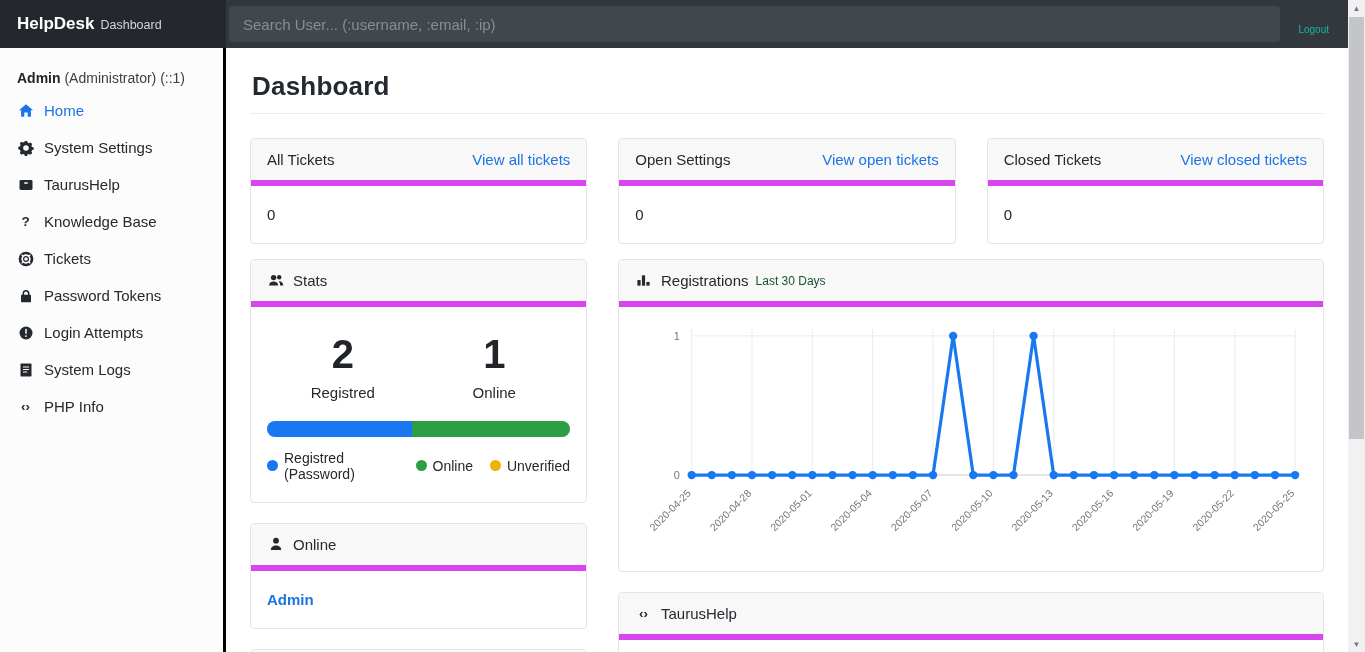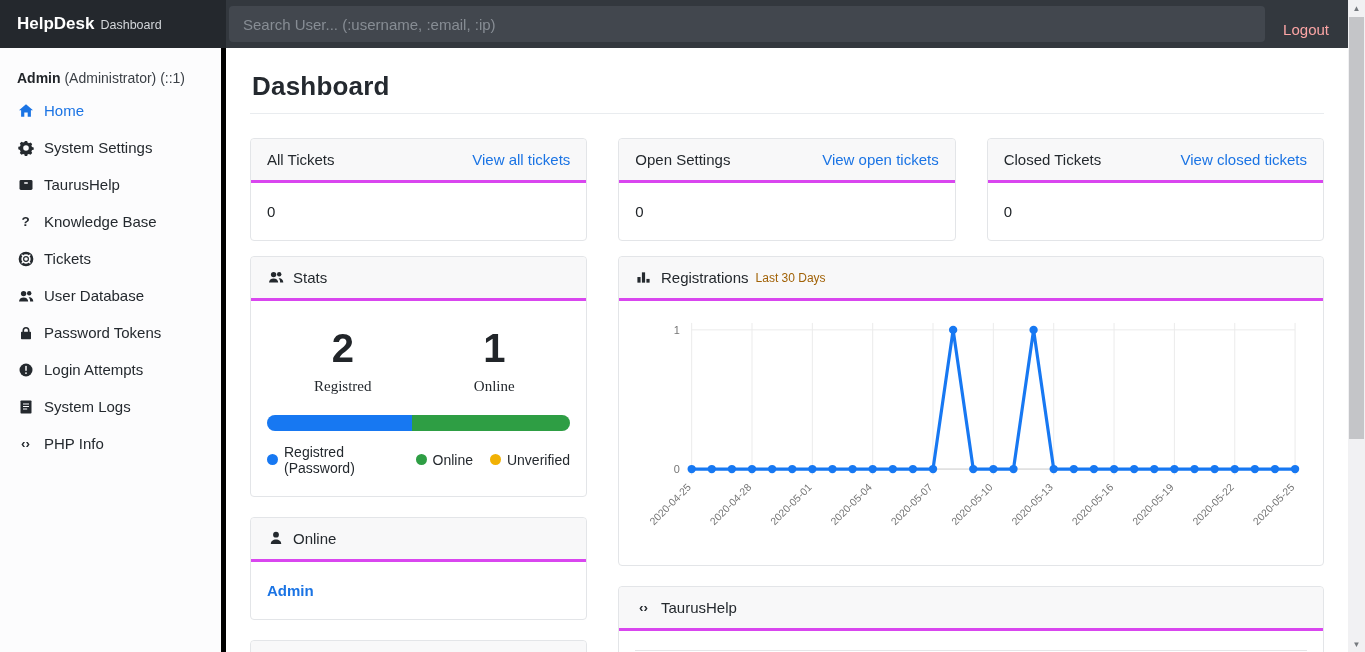--- a/index.html
+++ b/index.html
@@ -16,58 +16,58 @@
   
   .app { width:1348px; height:652px; }
   .navbar { height:48px; display:flex; align-items:stretch; background:#33383e; }
   .brand { width:226px; flex:none; background:#24282d; color:#fff; display:flex; align-items:baseline;
            gap:6px; padding-left:17px; }
   .brand-name { font-size:17px; font-weight:700; line-height:48px; }
   .brand-suffix { font-size:12.5px; color:#d3d6da; }
   .search { flex:1; margin:6px 12px 6px 3px; background:#42474e; border:none; border-radius:4px;
             color:#e8eaec; padding:0 14px; font-size:15px; outline:none; }
   .search::placeholder { color:#878d94; }
-  .logout { color:#fca5a5; font-size:15px; display:flex; align-items:center; padding:10px 19px 0 6px;
+  .logout { color:#14b8a6; font-size:10px; display:flex; align-items:center; padding:10px 19px 0 6px;
             text-decoration:none; }
 
   
   .layout { display:flex; height:604px; }
-  .sidebar { width:226px; flex:none; background:#fcfcfd; border-right:5px solid #000000; padding-top:22px; }
+  .sidebar { width:226px; flex:none; background:#fcfcfd; border-right:3px solid #000000; padding-top:22px; }
   .user-line { padding:0 17px; font-size:14px; color:#3a3f45; margin-bottom:6px; white-space:nowrap; }
   .user-line b { color:#212529; }
   .side-nav { list-style:none; }
   .side-item { display:flex; align-items:center; gap:10px; padding:10px 17px; font-size:15px;
                color:#24292e; text-decoration:none; cursor:pointer; }
   .side-item.active { color:#1b74e4;text-align:right; }
   .sicon { width:17px; height:16px; flex:none; display:inline-flex; align-items:center; justify-content:center; }
   .sicon svg { display:block; }
   .gicon { font-weight:700; font-size:13.5px; line-height:1; }
 
   .content { flex:1; background:#fff; padding:24px 24px 0; overflow:hidden; }
   .page-title { font-size:26px; font-weight:600; color:#24292f; letter-spacing:.2px; margin-left:2px; line-height:1.15; }
   .rule { border:none; border-top:1px solid #e9ecef; margin:11px 0 24px; }
 
   
   .card { background:#fff; border:1px solid #e3e5e8; border-radius:4px; }
-  .card-h { background:#f8f8f9; border-bottom:3px solid #d946ef; padding:12px 16px; font-size:15px;
+  .card-h { background:#f8f8f9; border-bottom:6px solid #d946ef; padding:12px 16px; font-size:15px;
             color:#24292e; display:flex; align-items:center; gap:9px; border-radius:4px 4px 0 0; }
   .card-h .spacer { flex:1; }
-  .card-h .sub { font-size:12px; color:#a16207; margin-left:-2px; position:relative; top:1px; }
+  .card-h .sub { font-size:12px; color:#14532d; margin-left:-2px; position:relative; top:1px; }
   a.h-link { color:#1b74e4; font-size:15px; text-decoration:none; }
   .card-b { padding:20px 16px; font-size:15px; color:#212529; }
 
   .row1 { display:grid; grid-template-columns:repeat(3,1fr); gap:31px; margin-bottom:15px; }
   .row2 { display:grid; grid-template-columns:337px 1fr; gap:31px; align-items:start; }
   .stack > .card + .card { margin-top:20px; }
 
   
   .stat-row { display:flex; text-align:center; padding-top:4px; }
   .stat { flex:1; }
   .stat-num { font-size:40px; font-weight:600; color:#212529; line-height:1.15; }
-  .stat-label { font-size:15px; color:#24292e; margin-top:7px;font-family:Liberation Serif, serif; }
+  .stat-label { font-size:15px; color:#24292e; margin-top:7px; }
   .progress { height:16px; border-radius:9px; overflow:hidden; display:flex; margin:20px 0 13px; background:#e9ecef; }
   .progress > div { height:100%; }
   .legend { display:flex; gap:17px; align-items:center; font-size:14px; color:#24292e; }
   .legend-item { display:flex; align-items:center; }
   .dot { width:11px; height:11px; border-radius:50%; display:inline-block; margin-right:6px; flex:none; }
 
   .online-user { font-size:15px; font-weight:700; color:#1b74e4; text-decoration:none; display:inline-block; }
 
   .chart-body { padding:10px 14px 6px; }
   .chart-body svg { display:block; width:100%; height:auto; }
@@ -145,33 +145,20 @@
           <li>
             <a class="side-item" href="#">
               <span class="sicon">
                 <svg width="16" height="16" viewBox="0 0 16 16" fill="none" stroke="currentColor">
                   <circle cx="8" cy="8" r="6" stroke-width="2.7"></circle>
                   <circle cx="8" cy="8" r="2.4" stroke-width="1.2"></circle>
                   <path stroke="#fcfcfd" stroke-width="1.3" d="M3.6 3.6l2 2M12.4 3.6l-2 2M3.6 12.4l2-2M12.4 12.4l-2-2"></path>
                 </svg>
               </span>
               <span>Tickets</span>
-            </a>
-          </li>
-          <li>
-            <a class="side-item" href="#">
-              <span class="sicon">
-                <svg width="16" height="16" viewBox="0 0 16 16" fill="currentColor">
-                  <circle cx="5.6" cy="5.6" r="2.7"></circle>
-                  <circle cx="11.2" cy="5.2" r="2.2"></circle>
-                  <path d="M1 13.6c0-2.7 2-4.2 4.6-4.2s4.6 1.5 4.6 4.2z"></path>
-                  <path d="M11.4 9.2c2.1.2 3.9 1.5 3.9 4.4h-3.2c0-1.8-.2-3.1-1.5-4.3z"></path>
-                </svg>
-              </span>
-              <span>User Database</span>
             </a>
           </li>
           <li>
             <a class="side-item" href="#">
               <span class="sicon">
                 <svg width="16" height="16" viewBox="0 0 16 16" fill="currentColor">
                   <path fill-rule="evenodd" d="M4.5 6.8V5.4a3.5 3.5 0 1 1 7 0v1.4h.8c.4 0 .7.3.7.7v6c0 .4-.3.7-.7.7H3.7a.7.7 0 0 1-.7-.7v-6c0-.4.3-.7.7-.7zm1.6 0h3.8V5.4a1.9 1.9 0 1 0-3.8 0z"></path>
                 </svg>
               </span>
               <span>Password Tokens</span>

